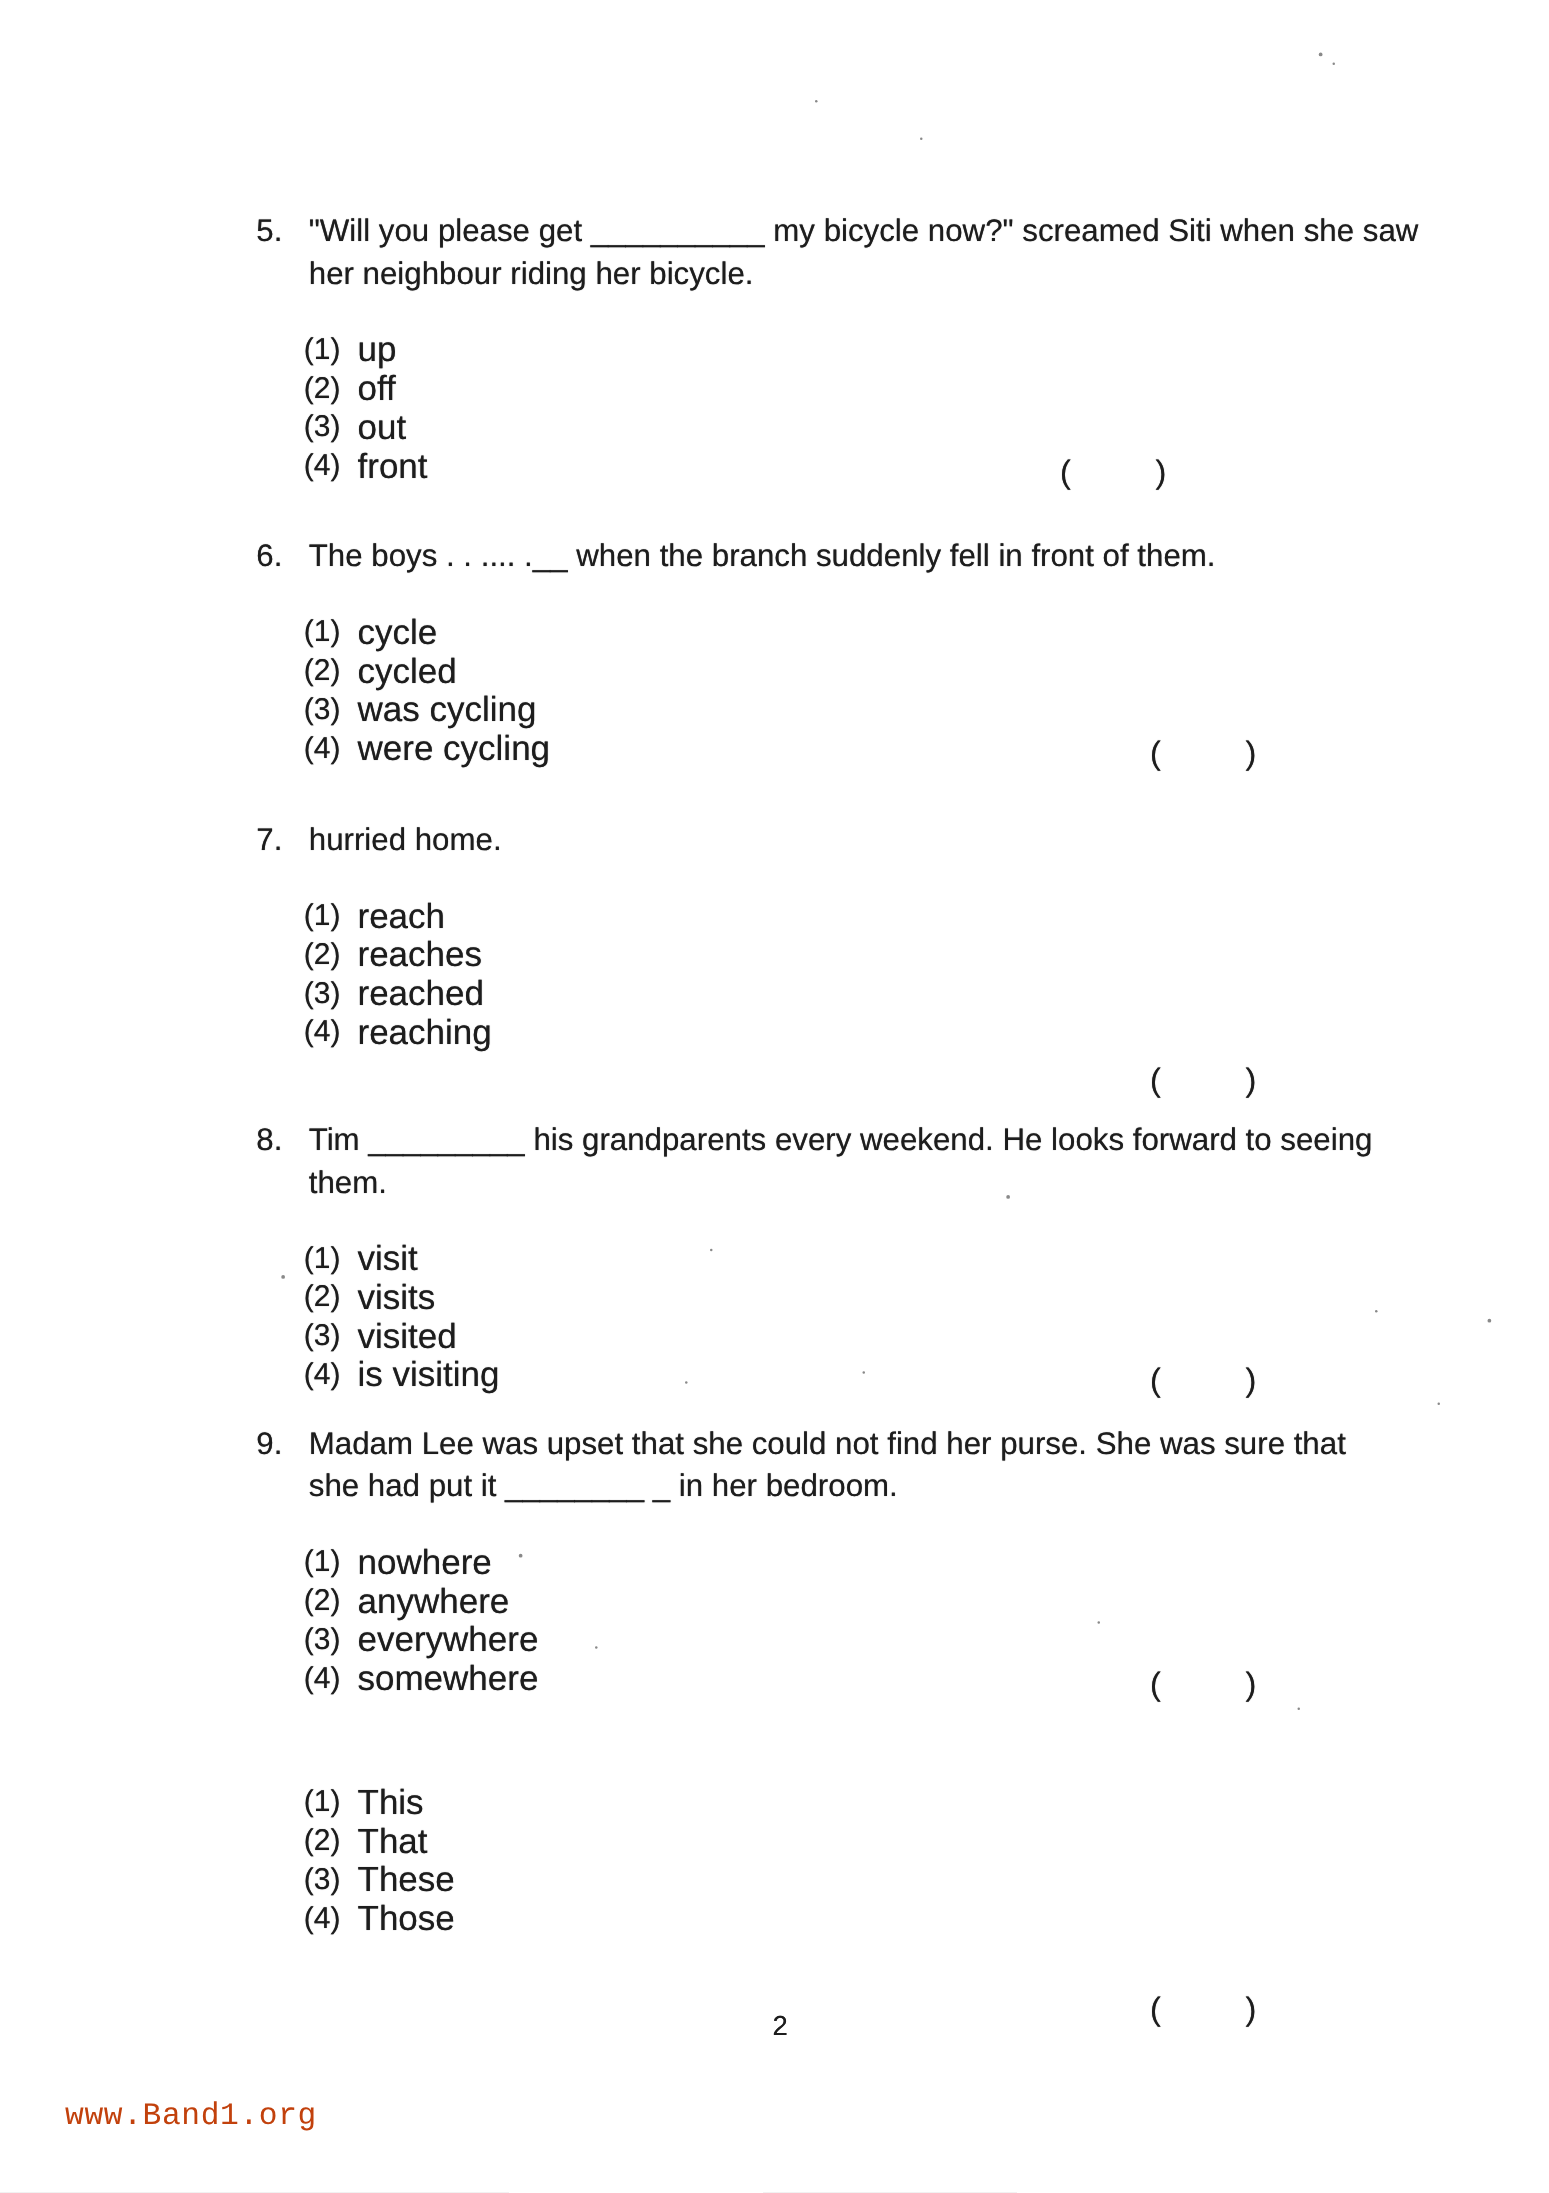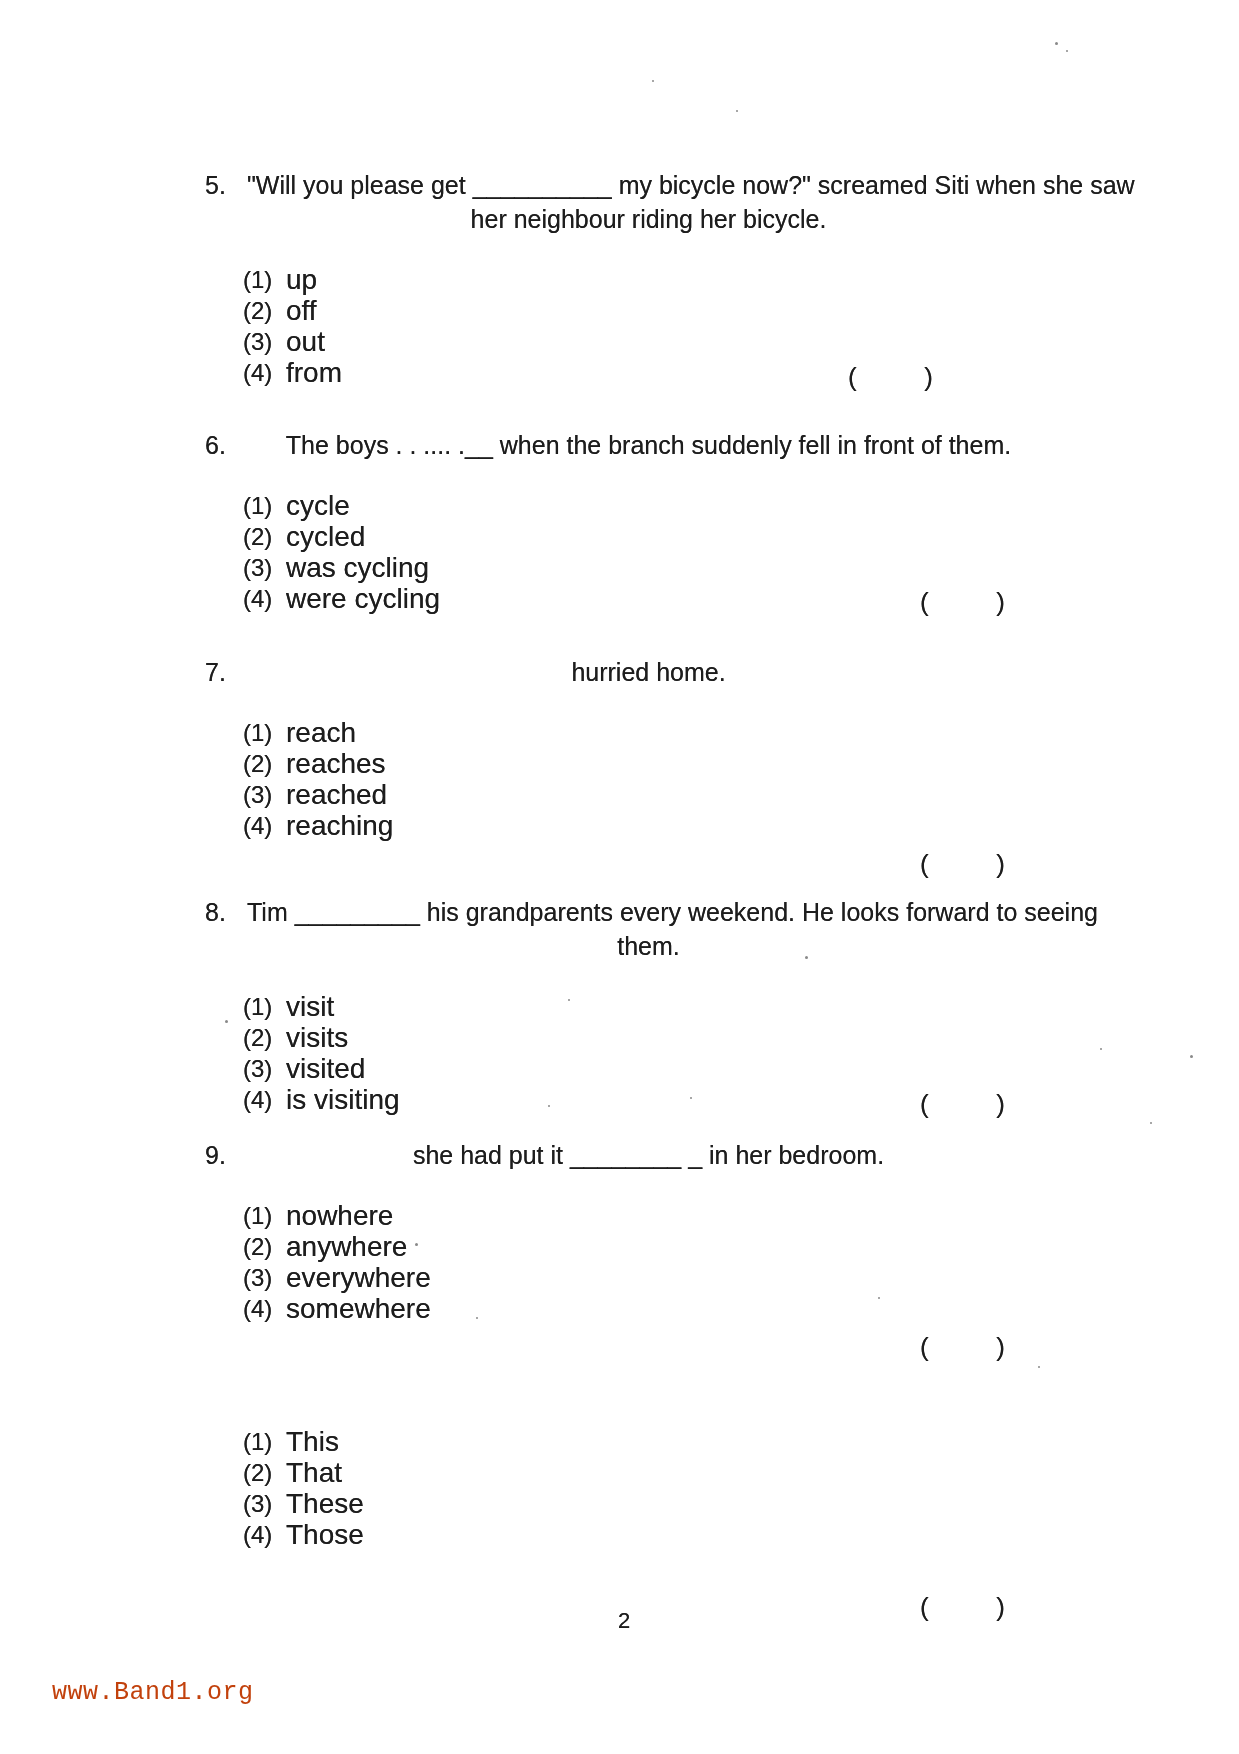--- a/index.html
+++ b/index.html
@@ -14,21 +14,20 @@
   .q { position:absolute; left:205px; width:845px; }
   .qhead { display:flex; }
   .qnum {
     flex:none; width:42px; font-size:25px; line-height:34px;
     text-shadow:0 0 0.6px rgba(25,25,25,.8);
   }
   .qtext { flex:1; width:803px; }
   .qline {
     font-size:25px; line-height:34px; white-space:nowrap;
     text-shadow:0 0 0.6px rgba(25,25,25,.8);
-    text-align:center;
   }
   .qline.just { text-align:justify; text-align-last:justify; }
   .opts { margin:28px 0 0 38px; }
   .opt { display:flex; line-height:31px; }
   .optnum {
     flex:none; width:43px; font-size:24px;
     text-shadow:0 0 0.6px rgba(25,25,25,.8);
   }
   .optlabel {
     font-size:28px; white-space:nowrap;
@@ -75,21 +74,21 @@
       <div class="opt">
         <span class="optnum">(2)</span>
         <span class="optlabel">off</span>
       </div>
       <div class="opt">
         <span class="optnum">(3)</span>
         <span class="optlabel">out</span>
       </div>
       <div class="opt">
         <span class="optnum">(4)</span>
-        <span class="optlabel">from</span>
+        <span class="optlabel">front</span>
       </div>
     </div>
     <div class="bracket b2">
       <span>(</span>
       <span>)</span>
     </div>
   </section>
 
   <section class="q" style="top:428px">
     <div class="qhead">
@@ -182,20 +181,21 @@
     <div class="bracket b2">
       <span>(</span>
       <span>)</span>
     </div>
   </section>
 
   <section class="q" style="top:1138px">
     <div class="qhead">
       <div class="qnum">9.</div>
       <div class="qtext">
+        <div class="qline just">Madam Lee was upset that she could not find her purse. She was sure that</div>
         <div class="qline">she had put it ________ _ in her bedroom.</div>
       </div>
     </div>
     <div class="opts">
       <div class="opt">
         <span class="optnum">(1)</span>
         <span class="optlabel">nowhere</span>
       </div>
       <div class="opt">
         <span class="optnum">(2)</span>

